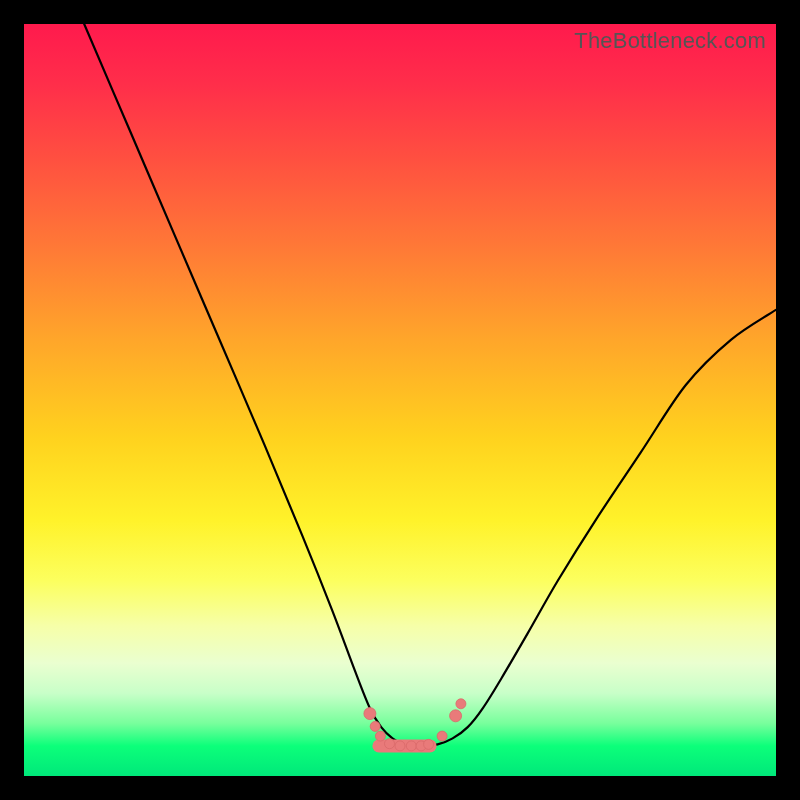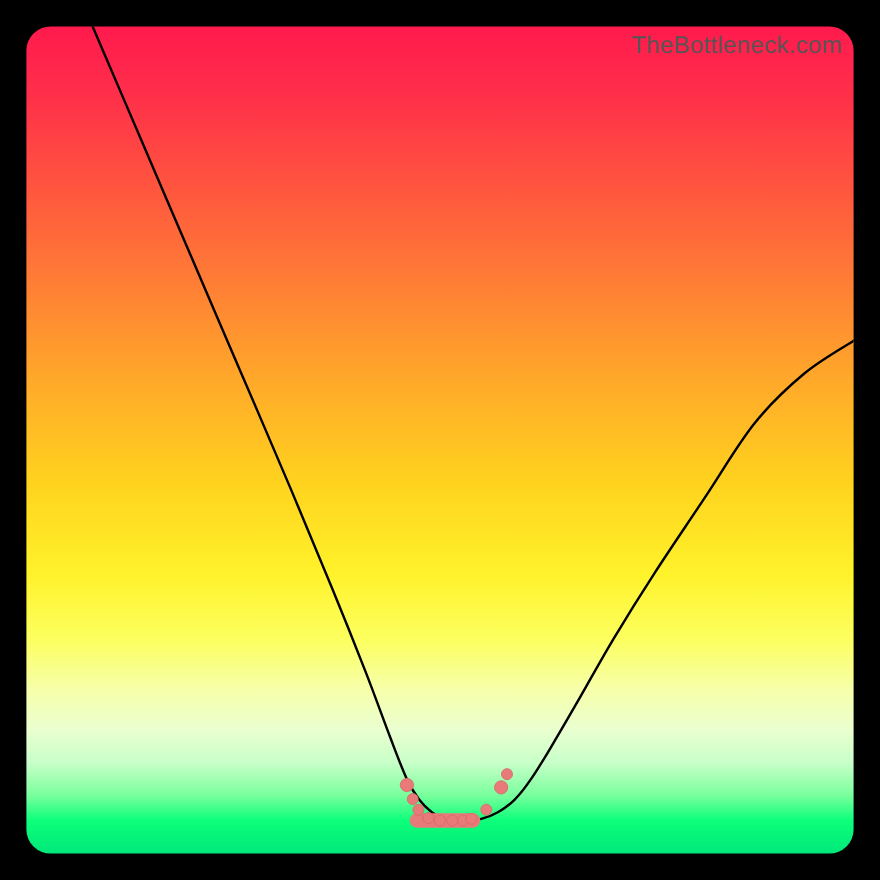--- a/index.html
+++ b/index.html
@@ -31,21 +31,20 @@
       #ffa62a 42%,
       #ffd21e 55%,
       #fff22a 66%,
       #fcff5e 74%,
       #f6ffa8 80%,
       #eaffd0 85%,
       #c8ffc8 89%,
       #78ff9c 93%,
       #0cff7a 96%,
       #00e87a 100%);
-    border-radius: 22px;
   }
   .watermark {
     position: absolute;
     top: 4px;
     right: 10px;
     color: #555;
     font-size: 22px;
     font-weight: 500;
     letter-spacing: 0.2px;
     user-select: none;

